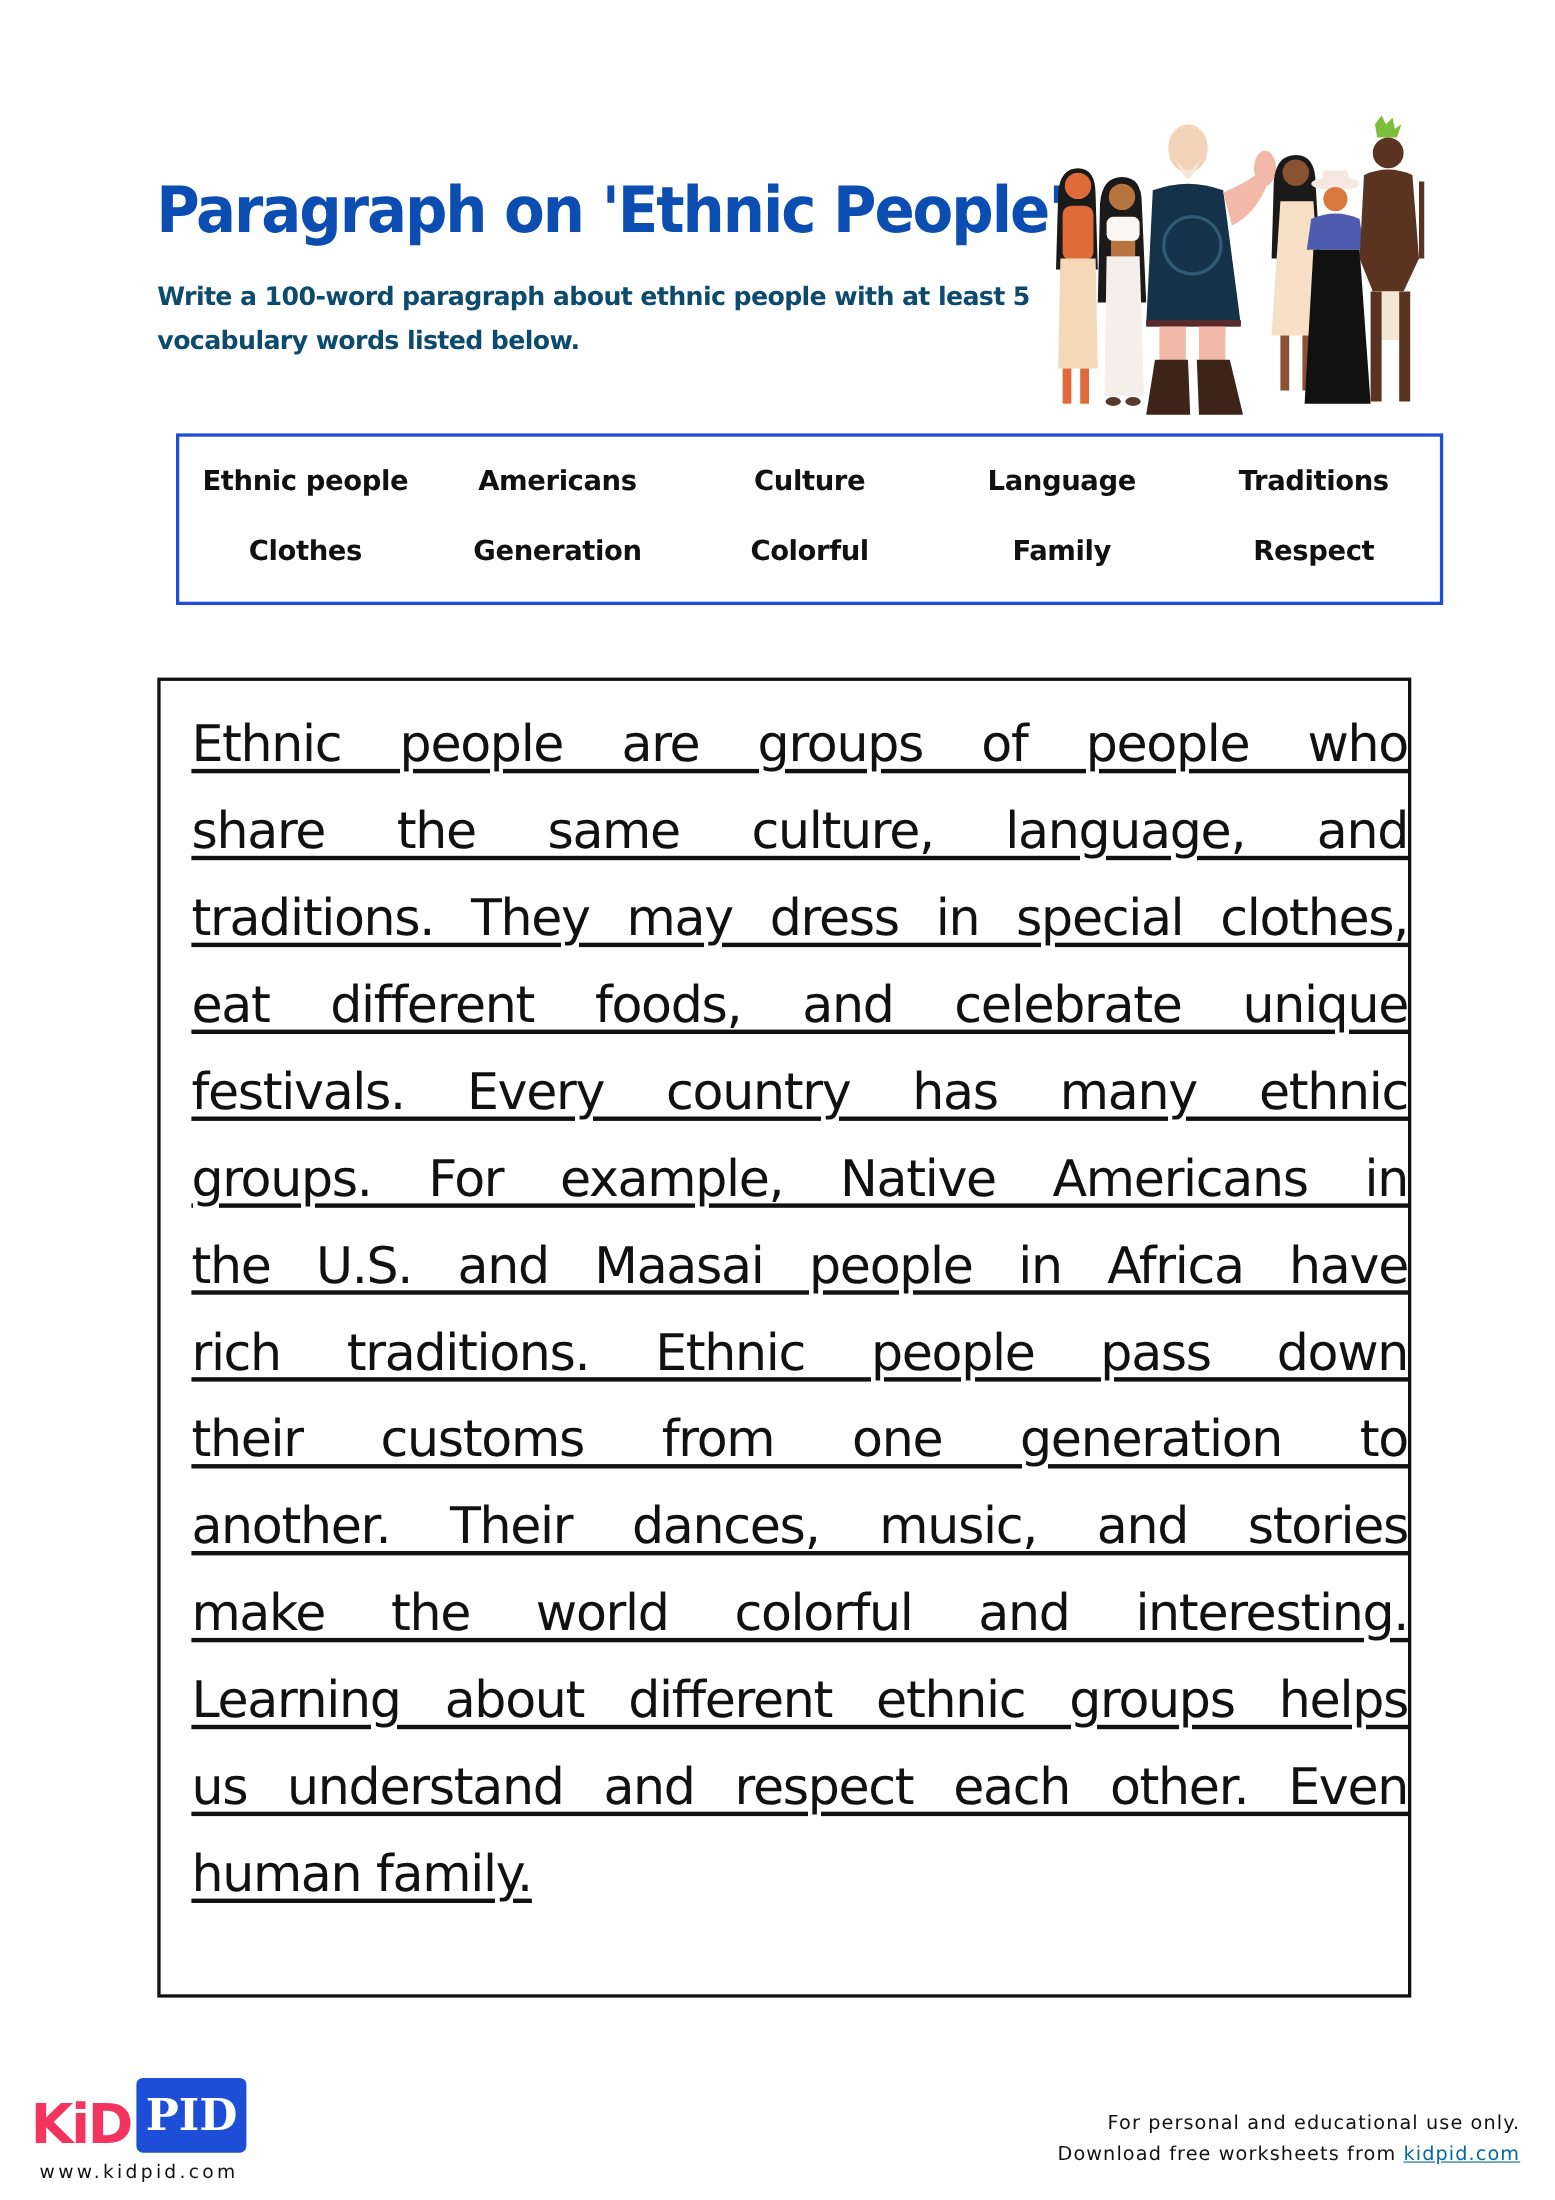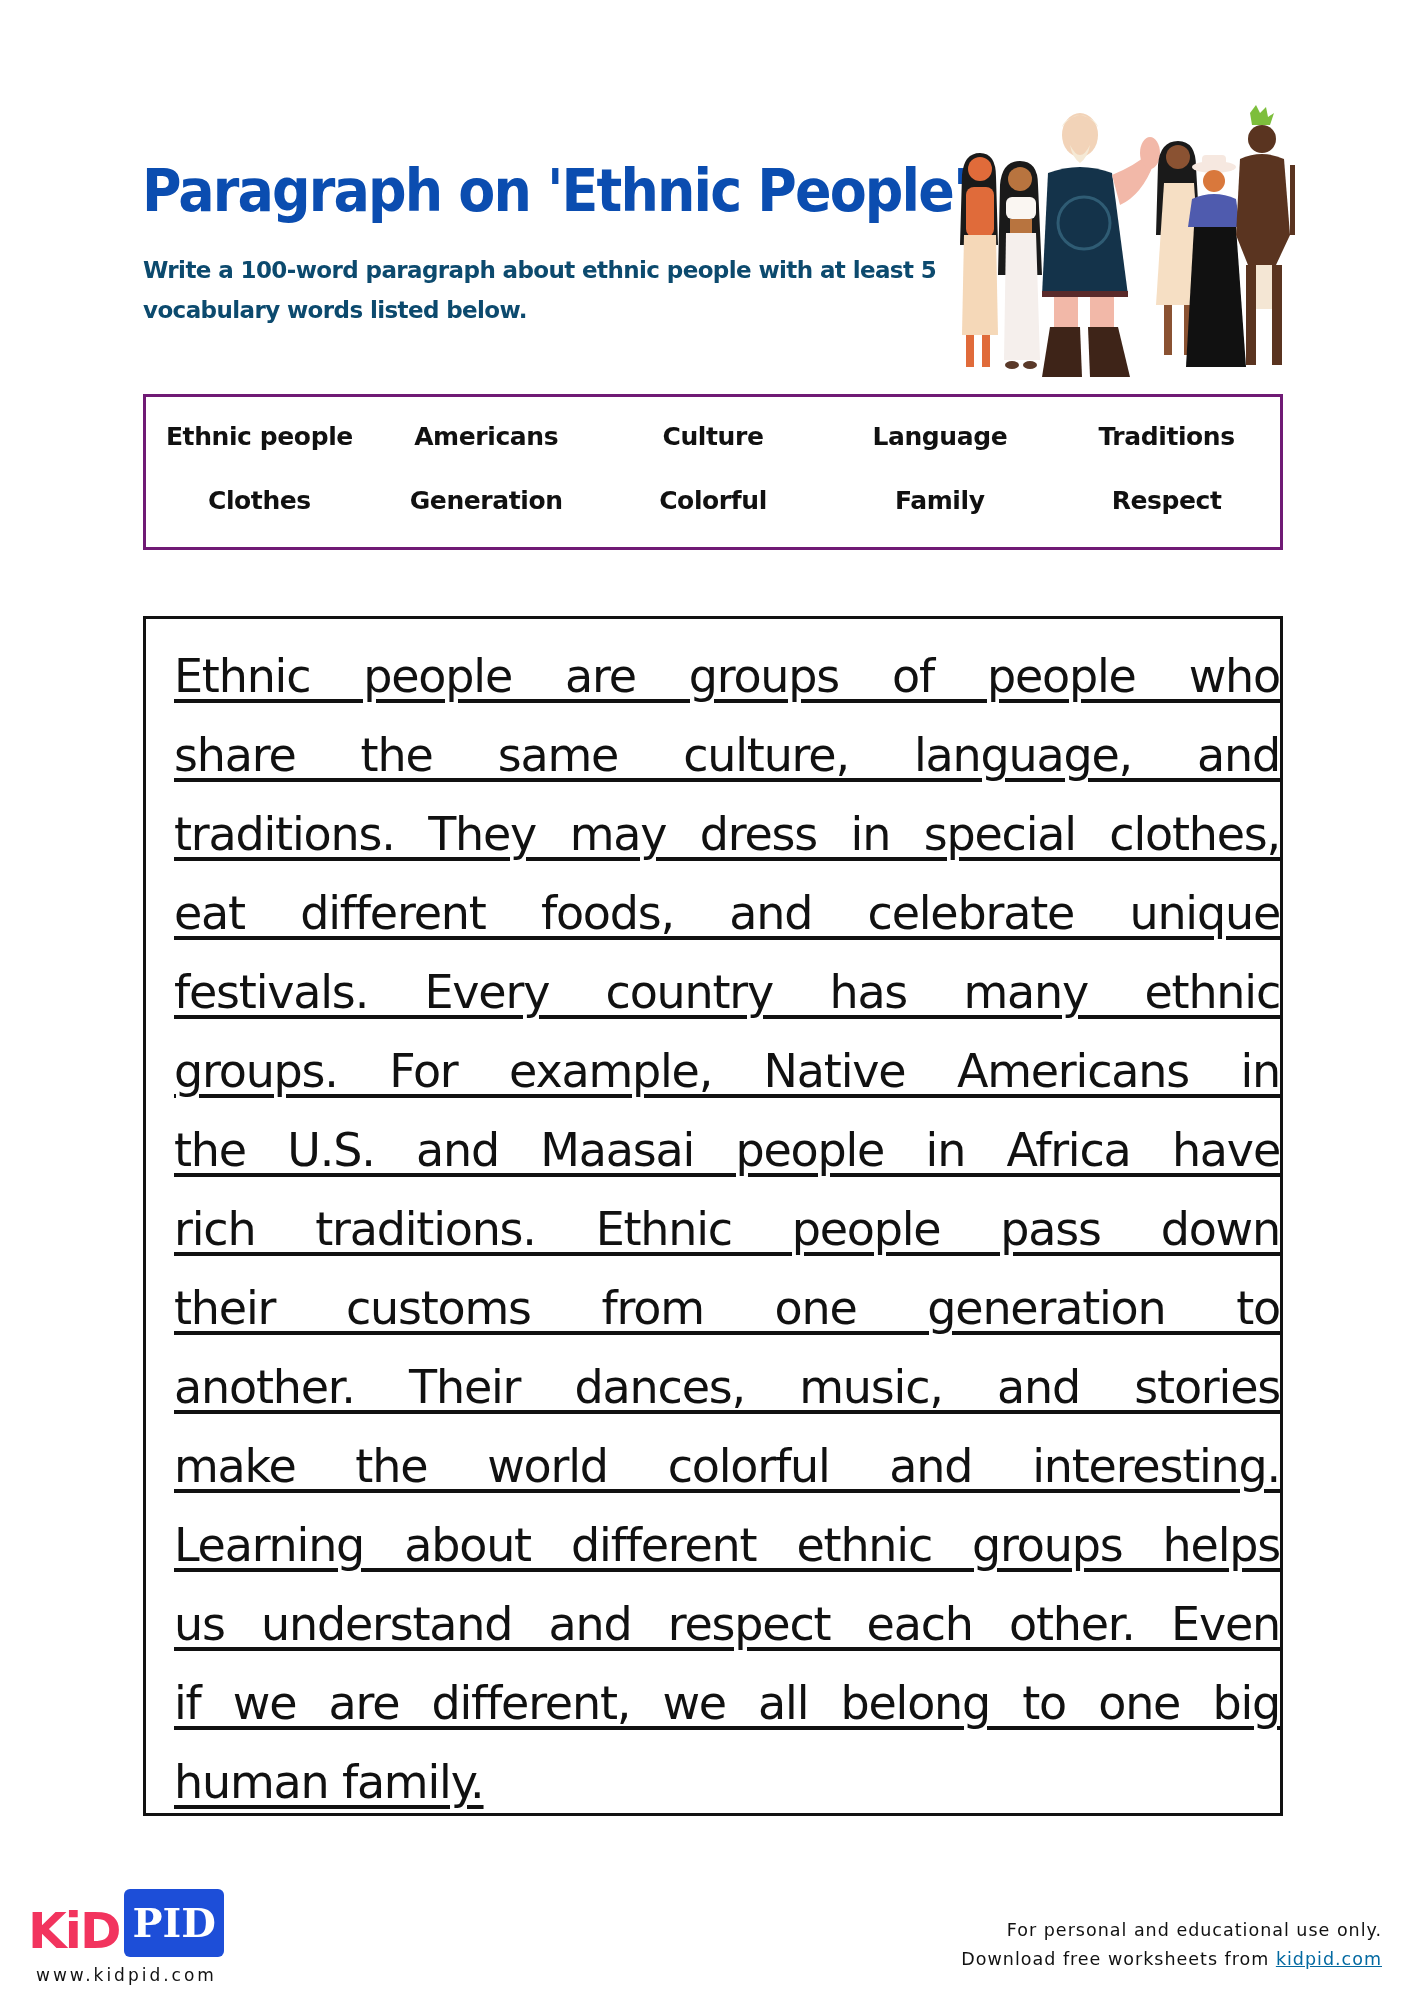--- a/index.html
+++ b/index.html
@@ -9,22 +9,22 @@
   .title { position: absolute; left: 142px; top: 160px; margin: 0;
            font-family: "DejaVu Sans", sans-serif; font-weight: bold;
            font-size: 58px; letter-spacing: -2px; color: #0B4DB0; line-height: 1.1;
            transform: scaleX(0.93); transform-origin: left center; white-space: nowrap; }
   .subtitle { position: absolute; left: 143px; top: 250px; width: 820px; margin: 0;
               font-family: "DejaVu Sans", sans-serif; font-weight: bold;
               font-size: 23px; line-height: 40px; letter-spacing: -0.6px; color: #0c4a6e; }
 
   .illustration { position: absolute; left: 950px; top: 105px; width: 345px; height: 280px; }
 
-  .vocab-box { position: absolute; left: 143px; top: 394px; width: 1134px; height: 150px;
-               border: 3px solid #701a75; box-sizing: content-box; }
+  .vocab-box { position: absolute; left: 160px; top: 394px; width: 1134px; height: 150px;
+               border: 3px solid #1d4ed8; box-sizing: content-box; padding-left: 12px; }
   .vocab-grid { position: absolute; left: 0; top: 20px; width: 100%;
                 display: grid; grid-template-columns: repeat(5, 1fr); row-gap: 24px; }
   .vocab-word { text-align: center; font-weight: bold; font-size: 25px;
                 letter-spacing: -0.4px; line-height: 40px; color: #111; }
 
   .para-box { position: absolute; left: 143px; top: 616px; width: 1134px; height: 1194px;
               border: 3px solid #111; box-sizing: content-box; }
   .para-lines { position: absolute; left: 28px; top: 20px; width: 1106px; }
   .para-line { display: block; height: 79px; line-height: 74px;
                font-family: "DejaVu Sans", sans-serif; font-size: 46px;
@@ -142,21 +142,20 @@
     <span class="para-line">eat different foods, and celebrate unique</span>
     <span class="para-line">festivals. Every country has many ethnic</span>
     <span class="para-line">groups. For example, Native Americans in</span>
     <span class="para-line">the U.S. and Maasai people in Africa have</span>
     <span class="para-line">rich traditions. Ethnic people pass down</span>
     <span class="para-line">their customs from one generation to</span>
     <span class="para-line">another. Their dances, music, and stories</span>
     <span class="para-line">make the world colorful and interesting.</span>
     <span class="para-line">Learning about different ethnic groups helps</span>
     <span class="para-line">us understand and respect each other. Even</span>
-    <span class="para-line">if we are different, we all belong to one big</span>
     <span class="para-line last">human family.</span>
   </div>
 </div>
 
 <div class="logo">
   <span class="logo-kid">KiD</span>
   <span class="logo-pid">PID</span>
 </div>
 <div class="logo-url">www.kidpid.com</div>
 

